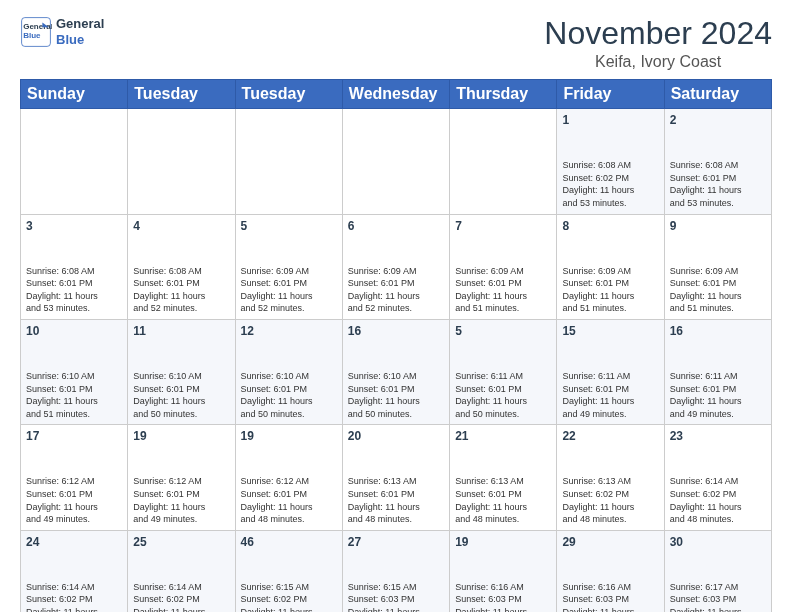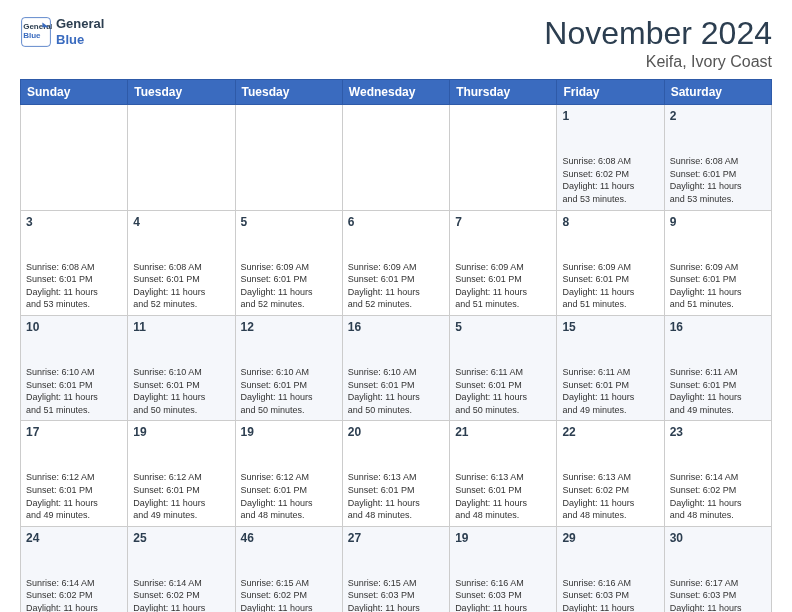--- a/index.html
+++ b/index.html
@@ -31,42 +31,42 @@
       font-size: 13px;
       font-weight: bold;
       color: #2c3e50;
       line-height: 1.2;
     }
     .logo-icon {
       width: 32px;
       height: 32px;
     }
     .title-block {
-      text-align: right;
+      text-align: center;
     }
     .month-title {
       font-size: 32px;
       font-weight: 300;
       color: #2c3e50;
       line-height: 1.1;
     }
     .location {
       font-size: 16px;
       color: #555;
       margin-top: 2px;
     }
     .calendar {
       width: 100%;
       border-collapse: collapse;
       border: 1px solid #ccc;
     }
     .calendar th {
       background: #3a6bbf;
       color: #fff;
-      font-size: 12px;
+      font-size: 16px;
       font-weight: bold;
       padding: 5px 6px;
       text-align: left;
       border: 1px solid #2e5aa8;
     }
     .calendar td {
       vertical-align: top;
       border: 1px solid #ccc;
       padding: 4px 5px;
       width: calc(100% / 7);

